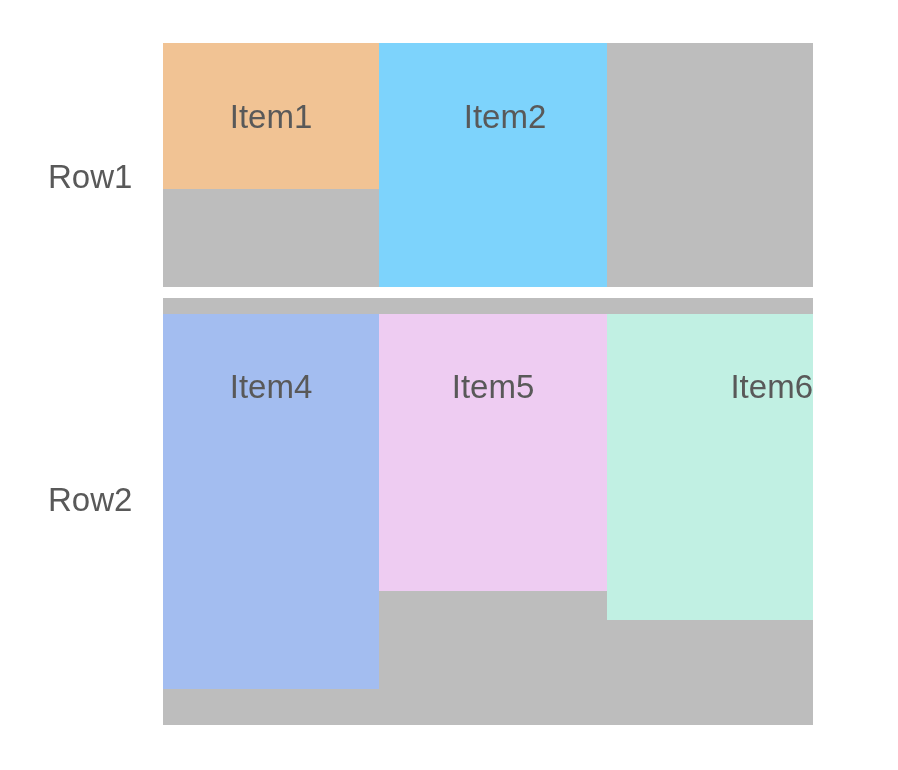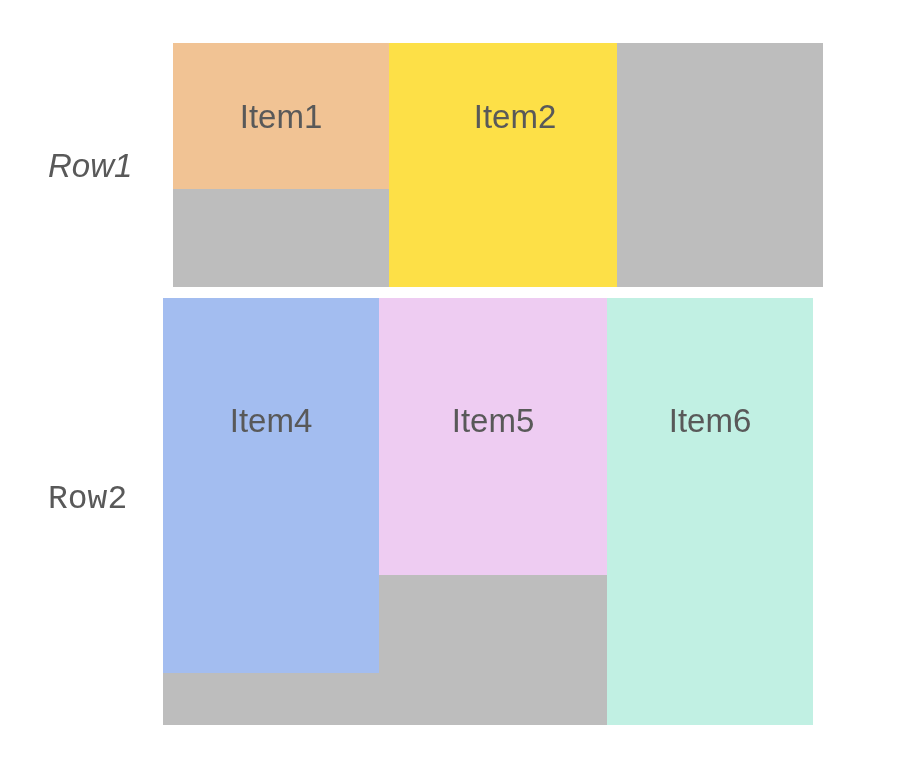--- a/index.html
+++ b/index.html
@@ -16,64 +16,64 @@
     font-family: "Liberation Sans", sans-serif;
     color: #595959;
   }
   .row-label {
     position: absolute;
     font-size: 33px;
     line-height: 38px;
     color: #595959;
     white-space: nowrap;
   }
-  .label-row1 { left: 48px; top: 147px; font-style: italic; }
-  .label-row2 { left: 48px; top: 481px; font-family: Liberation Mono, monospace; }
+  .label-row1 { left: 48px; top: 158px; }
+  .label-row2 { left: 48px; top: 481px; }
   .row {
     position: absolute;
     left: 163px;
     width: 650px;
     background: #bdbdbd;
     display: flex;
     align-items: flex-start;
   }
-  .row1 { top: 43px;  height: 244px; margin-left: 10px; }
+  .row1 { top: 43px;  height: 244px; }
   .row2 { top: 298px; height: 427px; }
   .item {
     box-sizing: border-box;
     flex: 0 0 auto;
     text-align: center;
     font-size: 33px;
     line-height: 38px;
     color: #595959;
   }
   .row1 .item { padding-top: 55px; }
-  .row2 .item { padding-top: 104px; }
+  .row2 .item { padding-top: 54px; margin-top: 16px; }
   .item1 { width: 216px; height: 146px; }
   .item2 { width: 228px; height: 244px; }
   .item3 { width: 206px; height: 196px; }
   .item4 { width: 216px; height: 375px; }
   .item5 { width: 228px; height: 277px; }
-  .item6 { width: 206px; height: 427px; }
+  .item6 { width: 206px; height: 306px; text-align: right; }
   .item-label { display: inline-block; }
 </style>
 </head>
 <body>
 
 <div class="stage">
 
   <div class="row-label label-row1">Row1</div>
 
   <div class="row-label label-row2">Row2</div>
 
   <div class="row row1">
     <div class="item item1" style="background-color: rgb(241, 195, 148);">
       <span class="item-label">Item1</span>
     </div>
-    <div class="item item2" style="background-color: #fde047; padding-left: 24px;">
+    <div class="item item2" style="background-color: #7dd3fc; padding-left: 24px;">
       <span class="item-label">Item2</span>
     </div>
   </div>
 
   <div class="row row2">
     <div class="item item4" style="background-color: rgb(163, 189, 240);">
       <span class="item-label">Item4</span>
     </div>
     <div class="item item5" style="background-color: rgb(238, 204, 242);">
       <span class="item-label">Item5</span>

